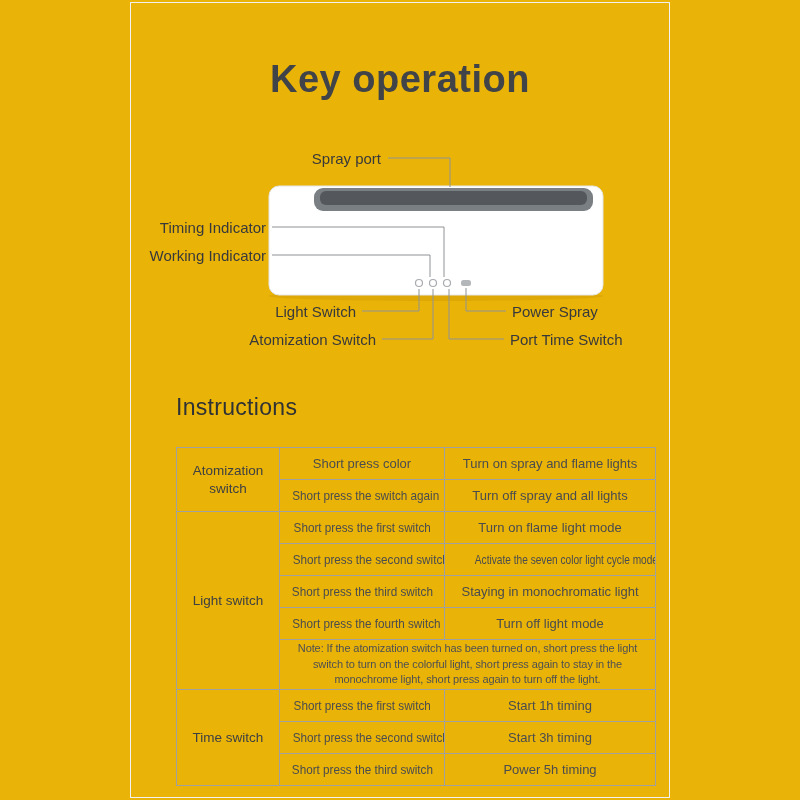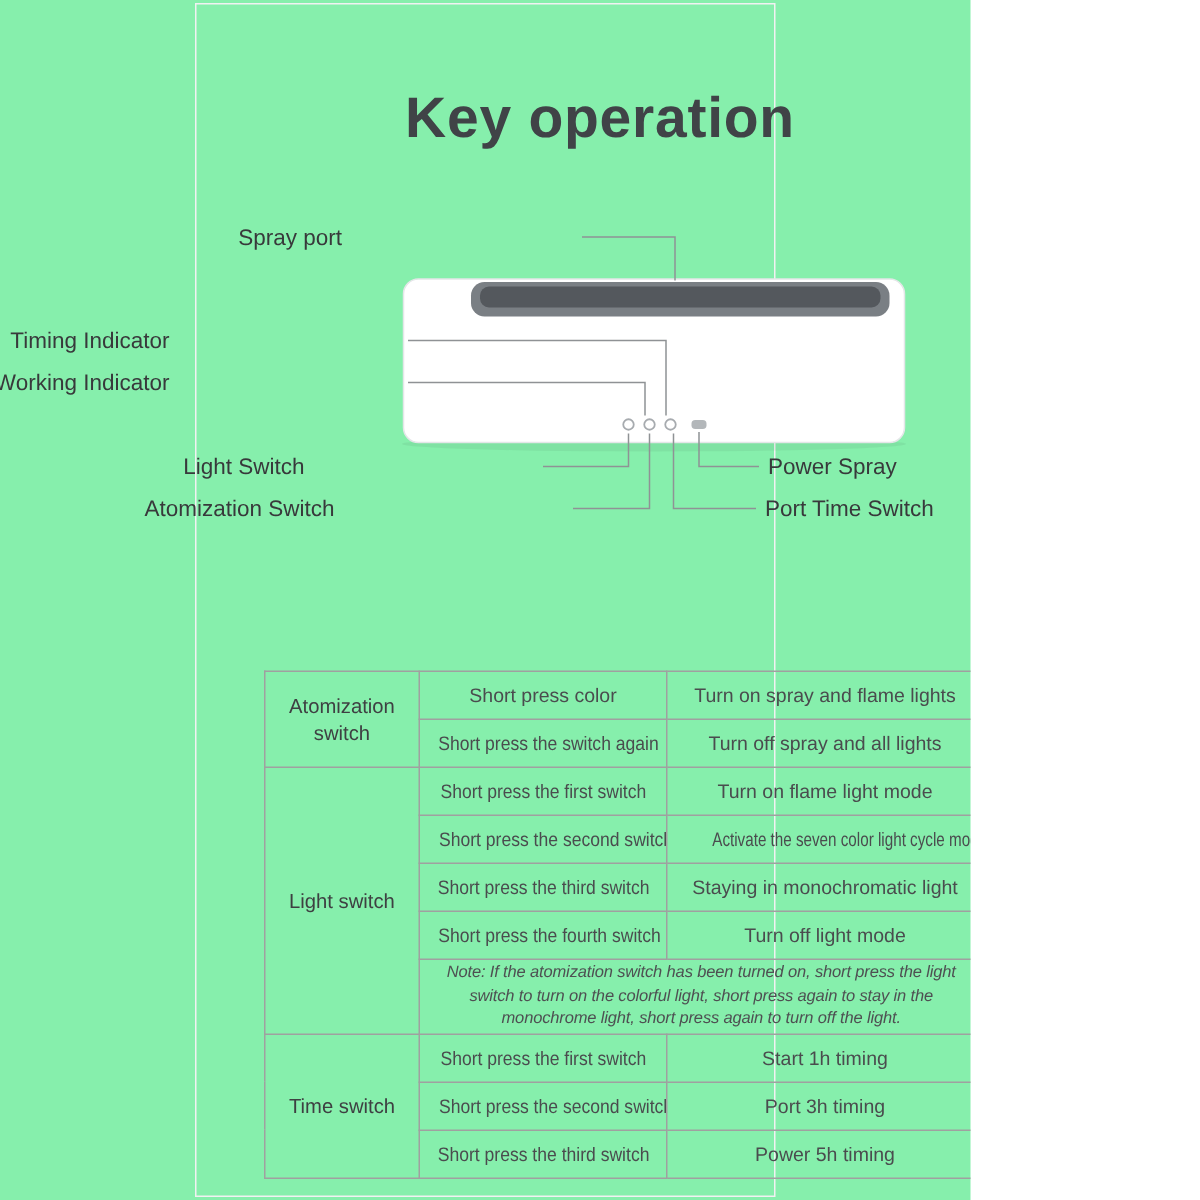--- a/index.html
+++ b/index.html
@@ -1,17 +1,17 @@
 <!DOCTYPE html>
 <html><head>
 <meta charset="utf-8">
 <style>
   html,body{margin:0;padding:0;background:#ffffff;}
   body{width:800px;height:800px;font-family:"Liberation Sans", sans-serif;color:#3c3f42;}
-  #page{position:relative;width:647px;height:800px;background:#86efac;overflow:hidden;}
+  #page{position:relative;width:800px;height:800px;background:#eab308;overflow:hidden;}
 
   #photo-frame{position:absolute;left:130px;right:130px;top:2px;bottom:2px;
     border:1px solid #f1f1f2;pointer-events:none;}
 
   .page-title{position:absolute;left:0;top:58px;width:800px;margin:0;
     text-align:center;font-size:38px;font-weight:700;color:#404347;letter-spacing:0.5px;}
 
   .figure-layer{position:absolute;left:0;top:0;width:800px;height:800px;}
 
   .callout-label{position:absolute;font-size:15px;line-height:17px;color:#38393b;white-space:nowrap;}
@@ -30,21 +30,21 @@
     table-layout:fixed;width:452px;font-size:13px;color:#4a4c4e;}
   table.instructions td{border:1px solid #a0a0a0;height:29px;padding:1px 4px;
     text-align:center;vertical-align:middle;overflow:hidden;}
   td.group-label{width:94px;text-align:left;padding-left:9px;font-size:13.5px;
     color:#3e4042;line-height:1.3;}
   td.action-col{width:156px;}
   td.result-col{width:202px;}
   .squeeze{display:inline-block;transform:scaleX(0.90);transform-origin:50% 50%;white-space:nowrap;}
   .squeeze-hard{display:inline-block;transform:scaleX(0.78);transform-origin:50% 50%;white-space:nowrap;}
   td.note-cell{height:48px;text-align:left;font-size:11px;line-height:1.42;
-    padding:4px 7px;color:#4e5052;letter-spacing:-0.1px;font-style:italic;}
+    padding:4px 7px;color:#4e5052;letter-spacing:-0.1px;}
 </style>
 </head>
 <body>
 
 <div id="page">
 
   <div id="photo-frame"></div>
 
   <h1 class="page-title">Key operation</h1>
 
@@ -71,20 +71,21 @@
   </svg>
 
   <div class="callout-label lbl-spray">Spray port</div>
   <div class="callout-label lbl-timing">Timing Indicator</div>
   <div class="callout-label lbl-working">Working Indicator</div>
   <div class="callout-label lbl-light">Light Switch</div>
   <div class="callout-label lbl-atomization">Atomization Switch</div>
   <div class="callout-label lbl-power">Power Spray</div>
   <div class="callout-label lbl-porttime">Port Time Switch</div>
 
+  <h2 class="section-title">Instructions</h2>
 
   <table class="instructions">
     <tbody>
 
       <tr>
         <td class="group-label" rowspan="2">Atomization switch</td>
         <td class="action-col">
           <span>Short press color</span></td>
         <td class="result-col">
           <span>Turn on spray and flame lights</span></td>
@@ -129,21 +130,21 @@
         <td class="group-label" rowspan="3">Time switch</td>
         <td class="action-col">
           <span class="squeeze">Short press the first switch</span></td>
         <td class="result-col">
           <span>Start 1h timing</span></td>
       </tr>
       <tr>
         <td class="action-col">
           <span class="squeeze">Short press the second switch</span></td>
         <td class="result-col">
-          <span>Port 3h timing</span></td>
+          <span>Start 3h timing</span></td>
       </tr>
       <tr>
         <td class="action-col">
           <span class="squeeze">Short press the third switch</span></td>
         <td class="result-col">
           <span>Power 5h timing</span></td>
       </tr>
     </tbody>
   </table>
 

